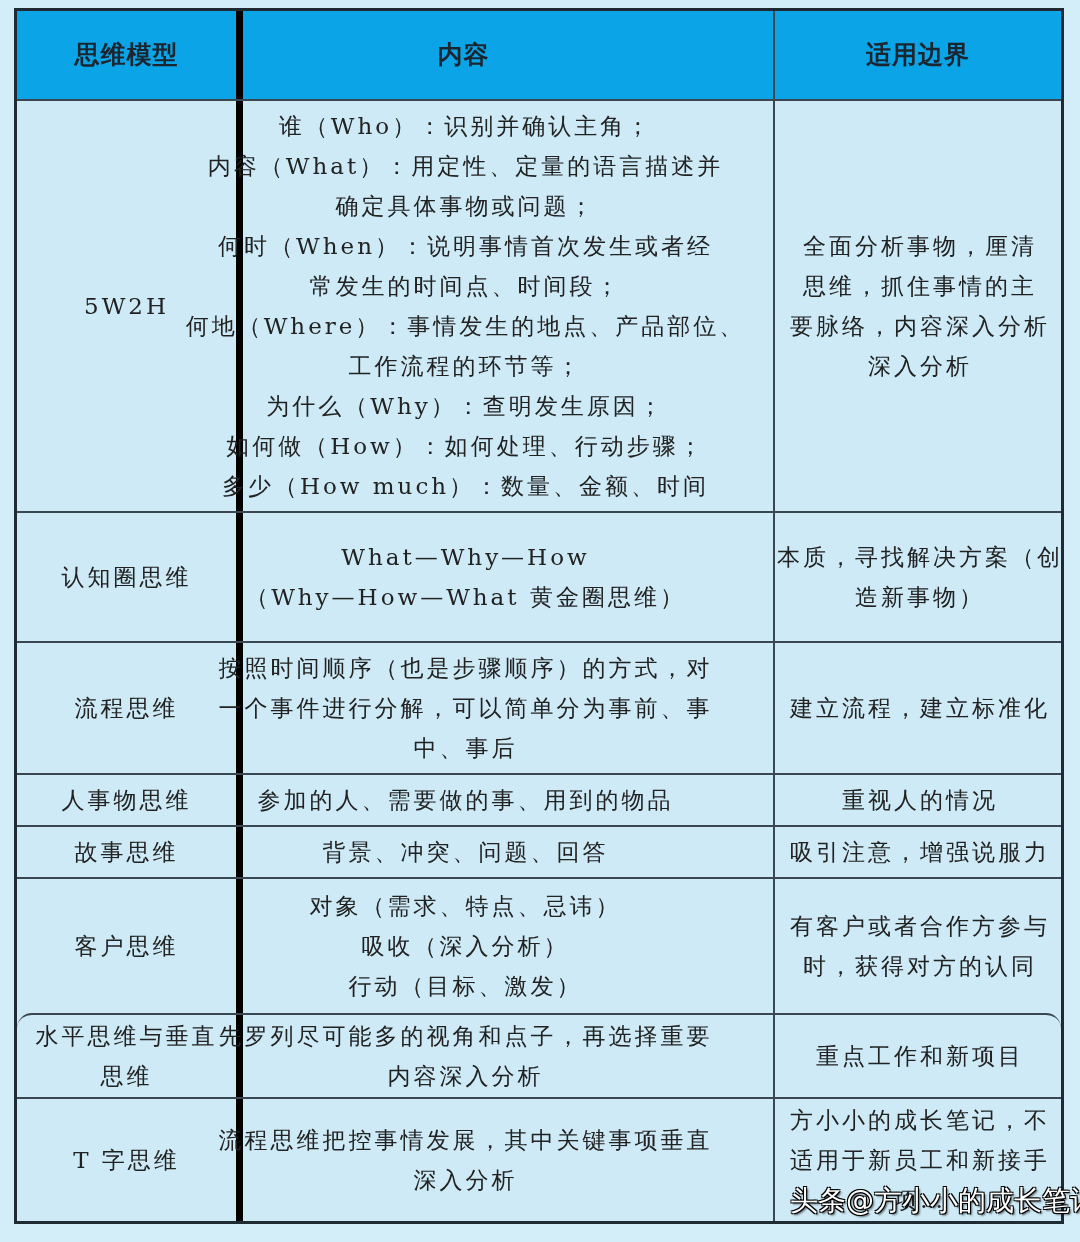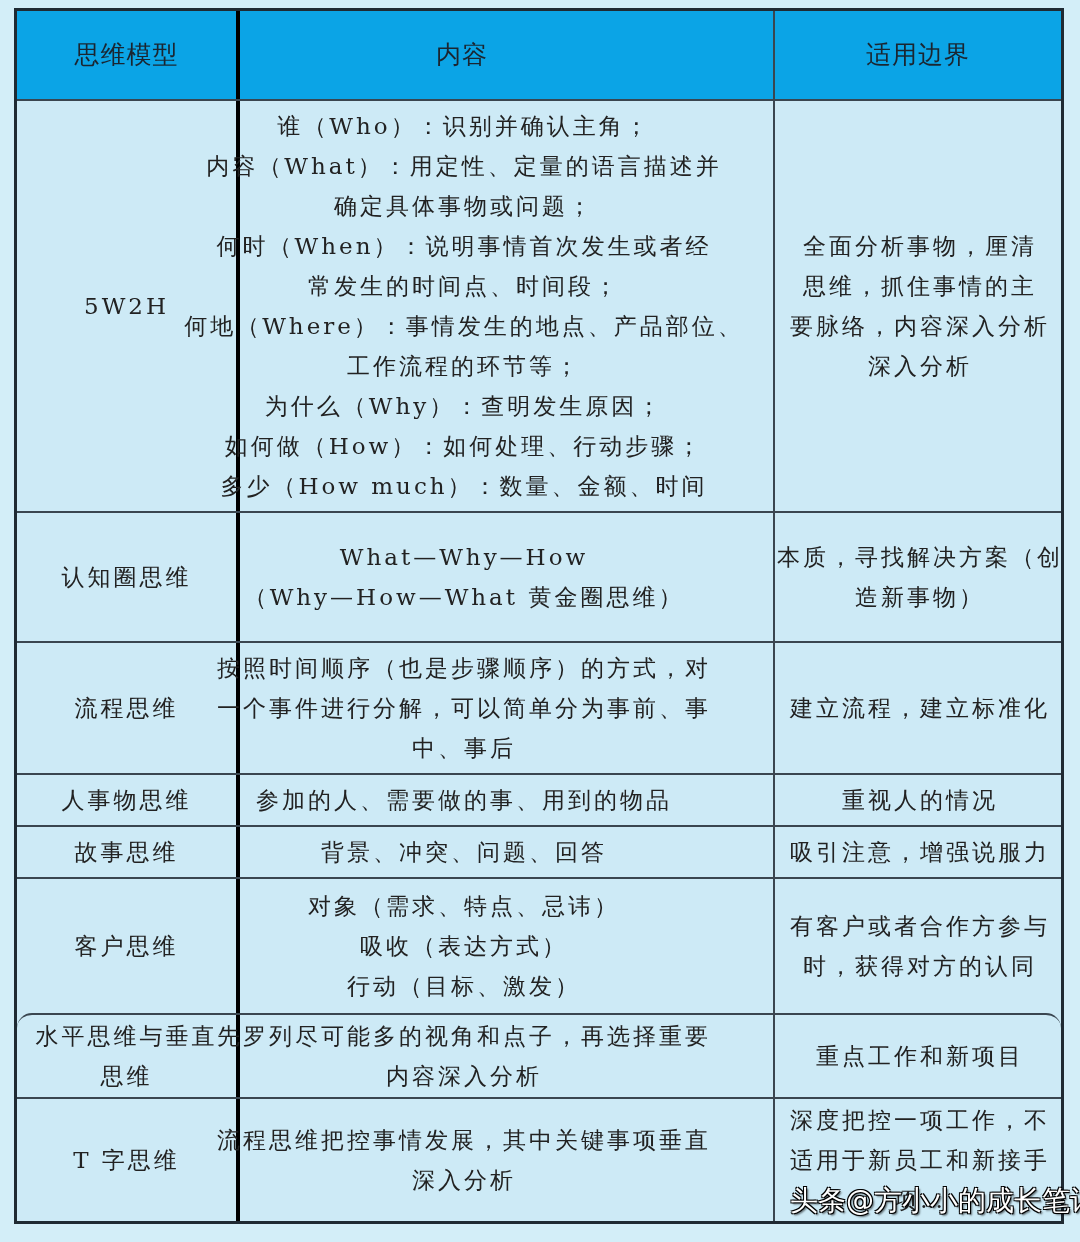--- a/index.html
+++ b/index.html
@@ -19,24 +19,24 @@
   }
   .row { position: absolute; left: 0; width: 100%; box-sizing: border-box; border-top: 2px solid #3a4650; }
   .row.first { border-top: none; }
   .cell {
     position: absolute; top: 0; bottom: 0;
     box-sizing: border-box;
     display: flex; flex-direction: column; justify-content: center;
     font-size: 23px; line-height: 40px; letter-spacing: 3px; align-items: center;
   }
   .c1 { left: 0; width: 219px; align-items: center; text-align: center; }
-  .c2 { left: 219px; width: 448px; border-left: 4px solid #000000; padding-left: 14px; padding-right: 10px; }
+  .c2 { left: 219px; width: 448px; border-left: 7px solid #000000; padding-left: 14px; padding-right: 10px; }
   .c3 { left: 756px; width: 288px; border-left: 2px solid #3a4650; padding-left: 14px; padding-right: 10px; }
   .header { background: #0ba4e6; }
-  .header .cell { font-family: "DejaVu Sans", "Liberation Sans", sans-serif; font-size: 25px; letter-spacing: 1px; color: #1b2530; align-items: center; text-align: center; }
+  .header .cell { font-family: "DejaVu Sans", "Liberation Sans", sans-serif; font-size: 25px; letter-spacing: 1px; color: #1b2530; align-items: center; text-align: center; font-weight: bold; }
   .header .c2, .header .c3 { padding: 0; }
   .line { display: block; white-space: nowrap; }
   .c1 .line { white-space: normal; }
   .watermark {
     position: absolute; left: 748px; top: 1182px;
     font-family: "DejaVu Sans", "Liberation Sans", sans-serif;
     font-size: 28px; color: #fff; letter-spacing: 0;
     text-shadow: 1px 1px 0 #000, -1px 1px 0 #000, 1px -1px 0 #000, -1px -1px 0 #000, 2px 2px 2px rgba(0,0,0,0.6);
     white-space: nowrap;
     margin-left: 42px;
@@ -127,21 +127,21 @@
       <span class="line">吸引注意，增强说服力</span>
     </div>
   </div>
 
   <div class="row" style="top:866px;height:136px;">
     <div class="cell c1">
       <span class="line">客户思维</span>
     </div>
     <div class="cell c2">
       <span class="line">对象（需求、特点、忌讳）</span>
-      <span class="line">吸收（表达方式）</span>
+      <span class="line">吸收（深入分析）</span>
       <span class="line">行动（目标、激发）</span>
     </div>
     <div class="cell c3">
       <span class="line">有客户或者合作方参与</span>
       <span class="line">时，获得对方的认同</span>
     </div>
   </div>
 
   <div class="row" style="top:1002px;height:84px;border-radius:15px;">
     <div class="cell c1">
@@ -159,20 +159,20 @@
 
   <div class="row" style="top:1086px;height:124px;">
     <div class="cell c1">
       <span class="line">T 字思维</span>
     </div>
     <div class="cell c2">
       <span class="line">流程思维把控事情发展，其中关键事项垂直</span>
       <span class="line">深入分析</span>
     </div>
     <div class="cell c3">
-      <span class="line">深度把控一项工作，不</span>
+      <span class="line">方小小的成长笔记，不</span>
       <span class="line">适用于新员工和新接手</span>
       <span class="line">项…</span>
     </div>
   </div>
 </div>
 
 <div class="watermark">头条@方小小的成长笔记</div>
 
 </body></html>

